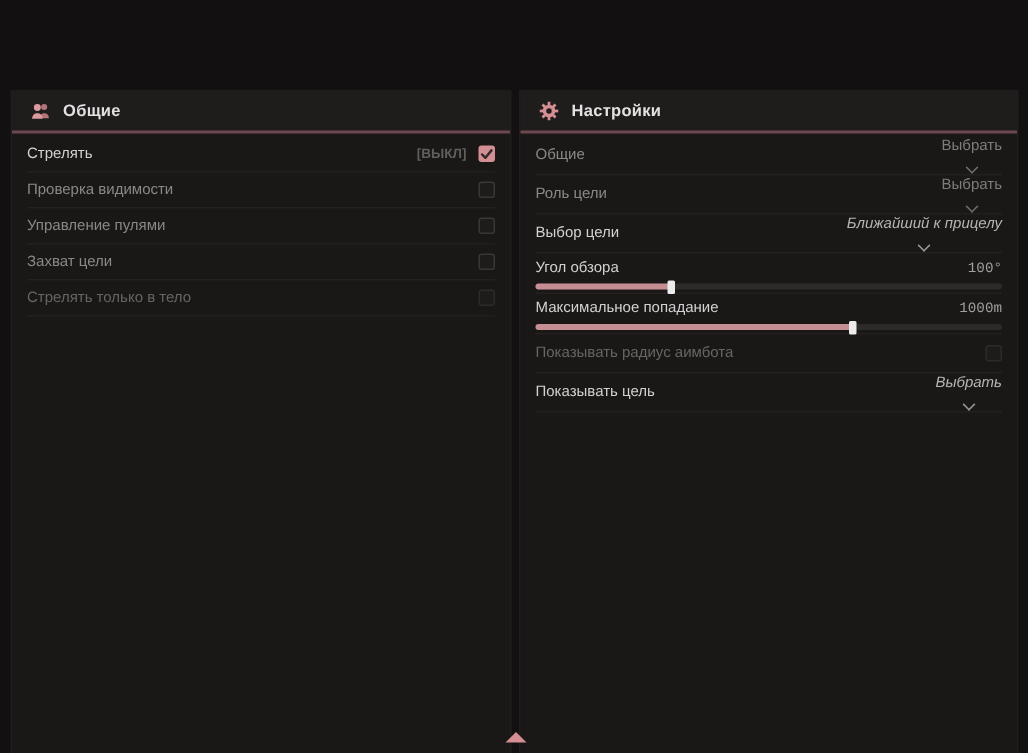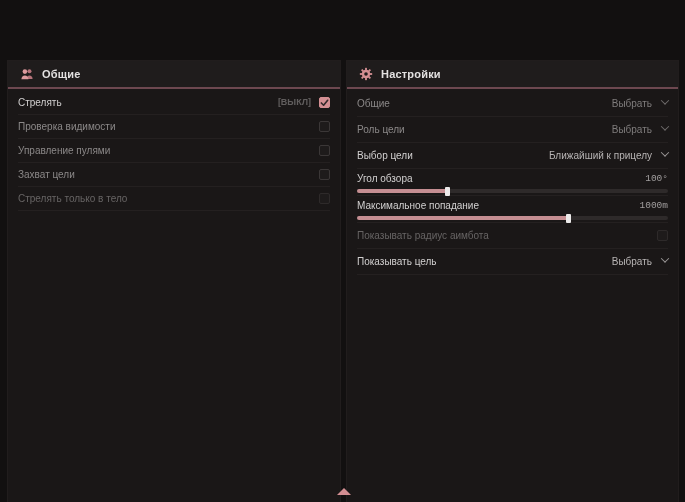--- a/index.html
+++ b/index.html
@@ -36,23 +36,23 @@
   .dimmer{color:#676464;}
   .right-ctl{display:flex;gap:8px;font-weight:bold;}
   .hotkey{font-size:9px;color:#615e5e;}
   .checkbox{
     width:11px;height:11px;border-radius:2px;box-sizing:border-box;
     border:1px solid #3b3737;background:#1e1b1b;
     display:flex;align-items:center;justify-content:center;cursor:pointer;
   }
   .checkbox.checked{background:#d48f93;border-color:#d48f93;}
   .checkbox.faded{border-color:#2e2a2a;}
-  .dropdown{display:flex;align-items:center;gap:10px;cursor:pointer;}
+  .dropdown{display:flex;align-items:center;gap:10px;cursor:pointer;flex-direction:column;}
   .dd-value{font-size:10px;}
-  .dd-bright{color:#b7b4b4;}
+  .dd-bright{color:#b7b4b4;font-style:italic;}
   .dd-dim{color:#7f7c7c;}
   .chevron{
     width:6px;height:6px;box-sizing:border-box;
     border-right:1.6px solid #9a9797;border-bottom:1.6px solid #9a9797;
     transform:rotate(45deg) translate(-1px,-1px);margin-top:-3px;
   }
   .chevron.dimc{border-color:#6f6c6c;}
   .srow{margin:0 10px;border-bottom:1px solid #242020;padding:3px 0 0 0;height:23px;box-sizing:content-box;}
   .srow-top{display:flex;justify-content:space-between;align-items:center;font-size:10px;height:13px;}
   .sval{color:#a29f9f;font-size:9.5px;font-family:Liberation Mono, monospace;}

